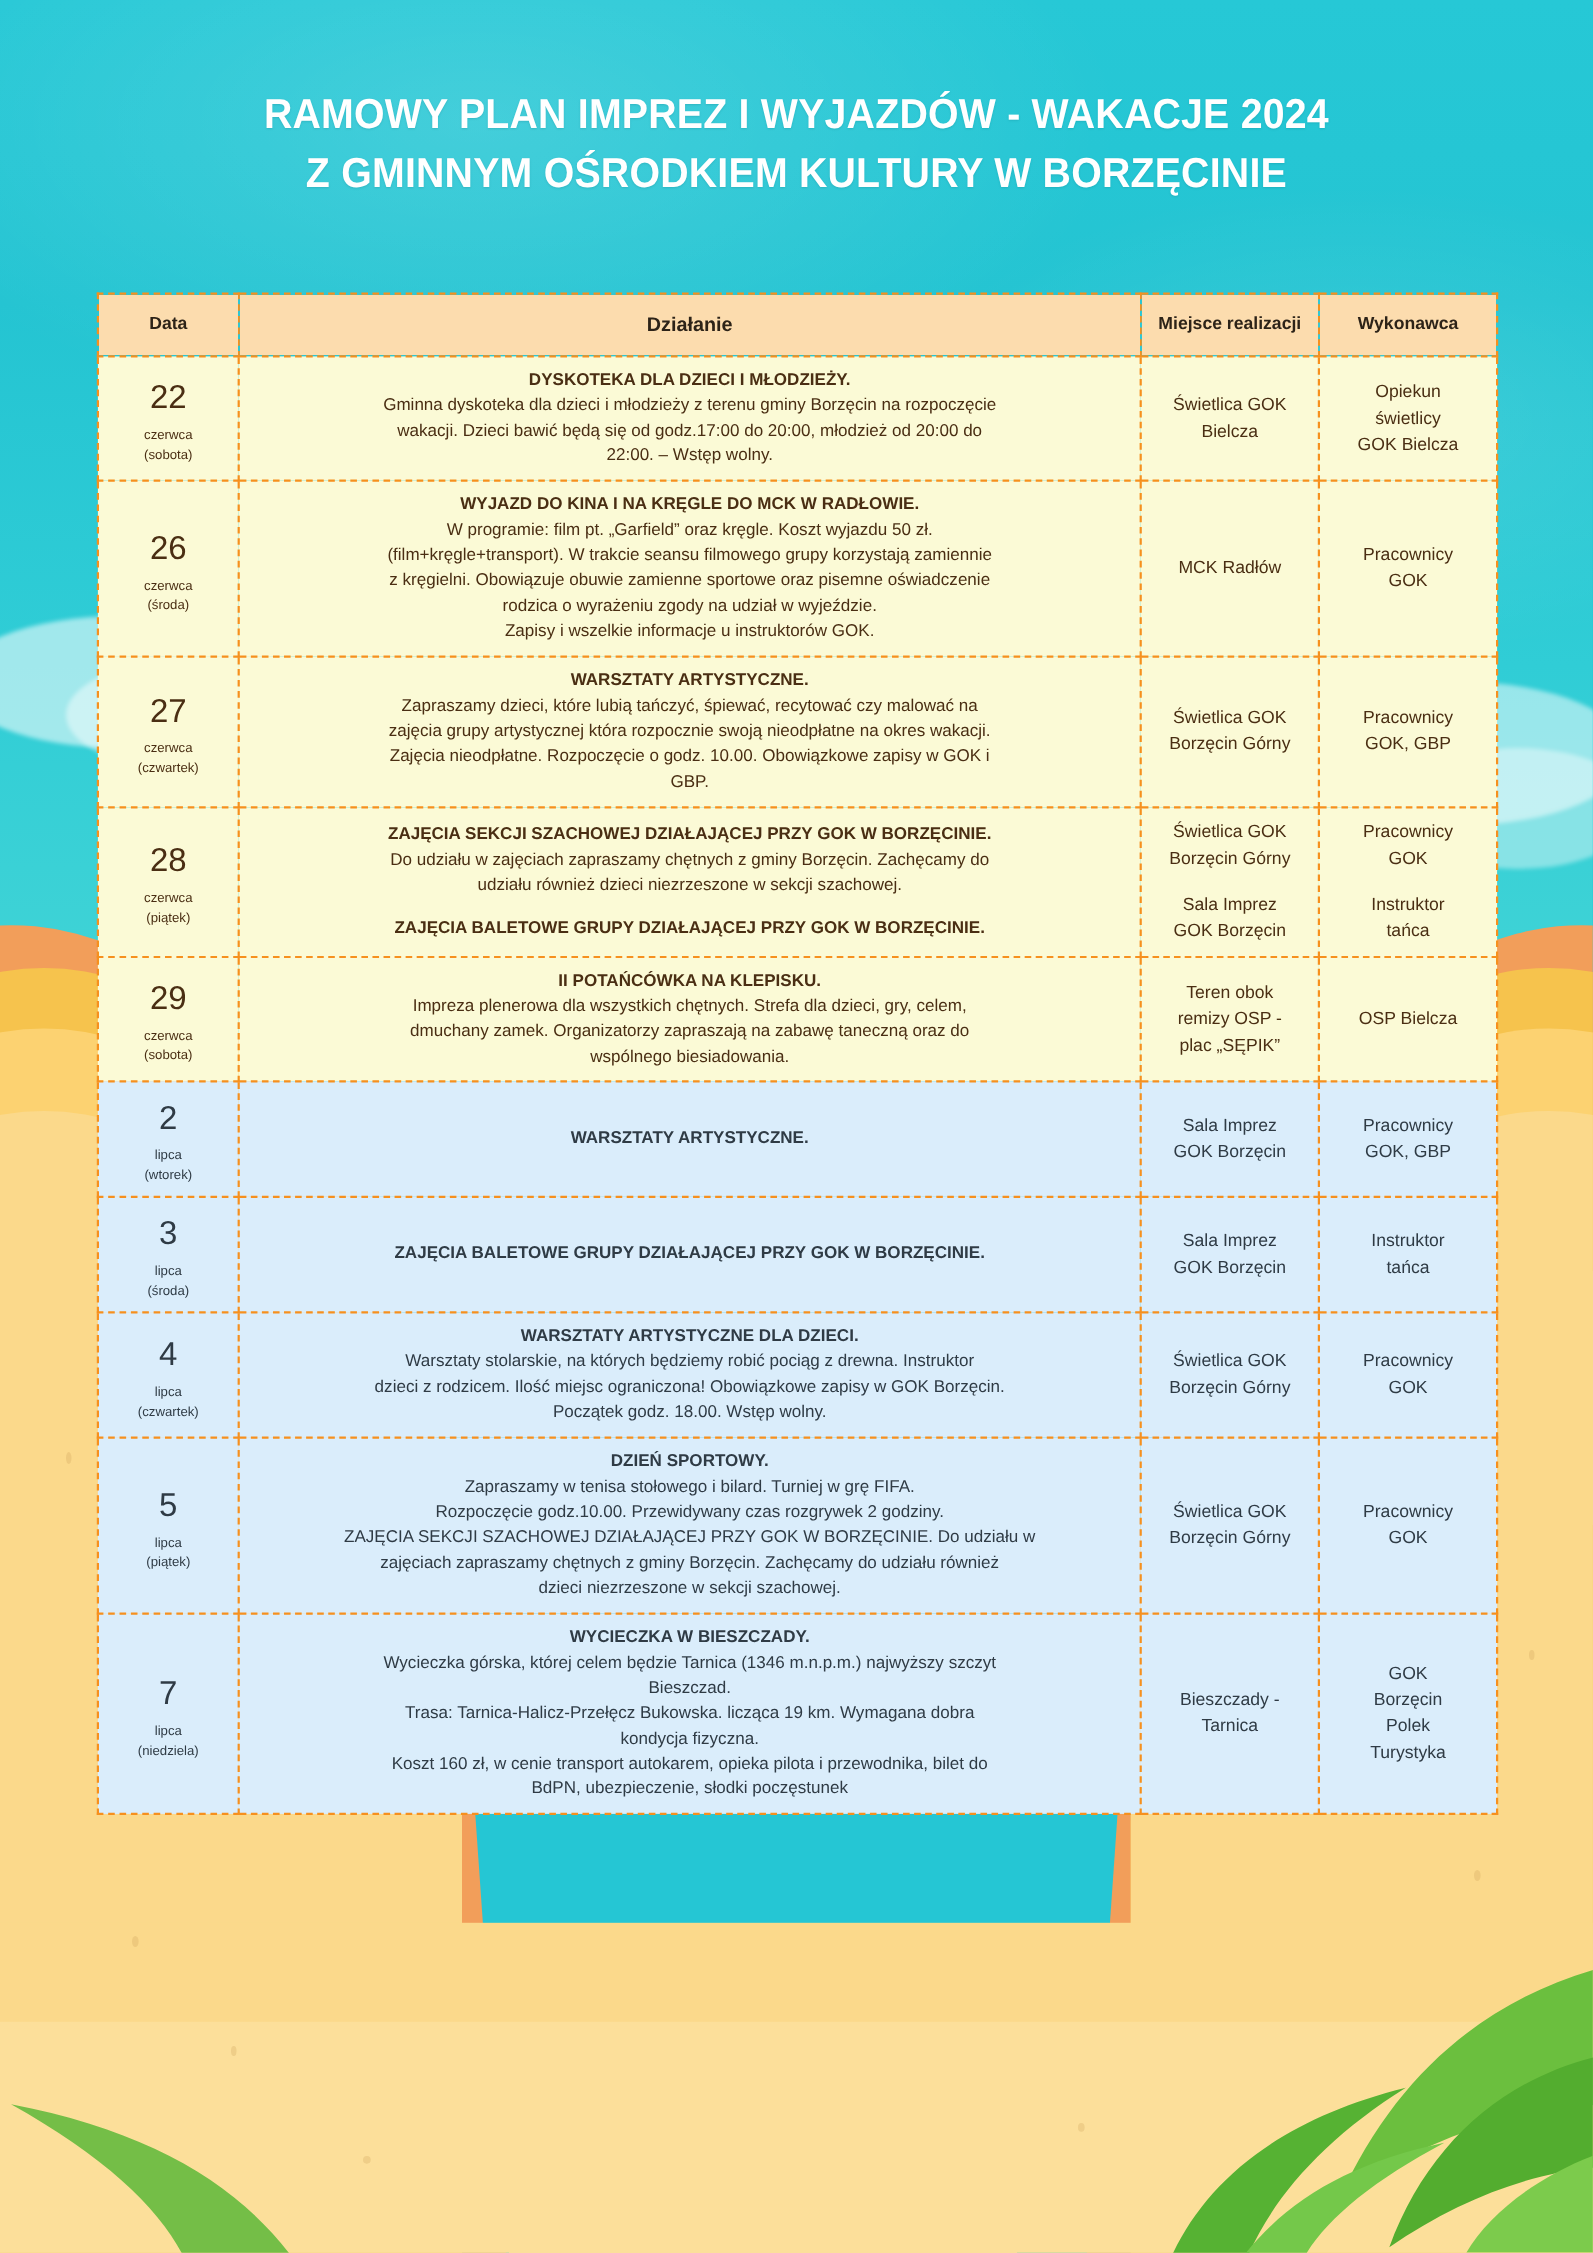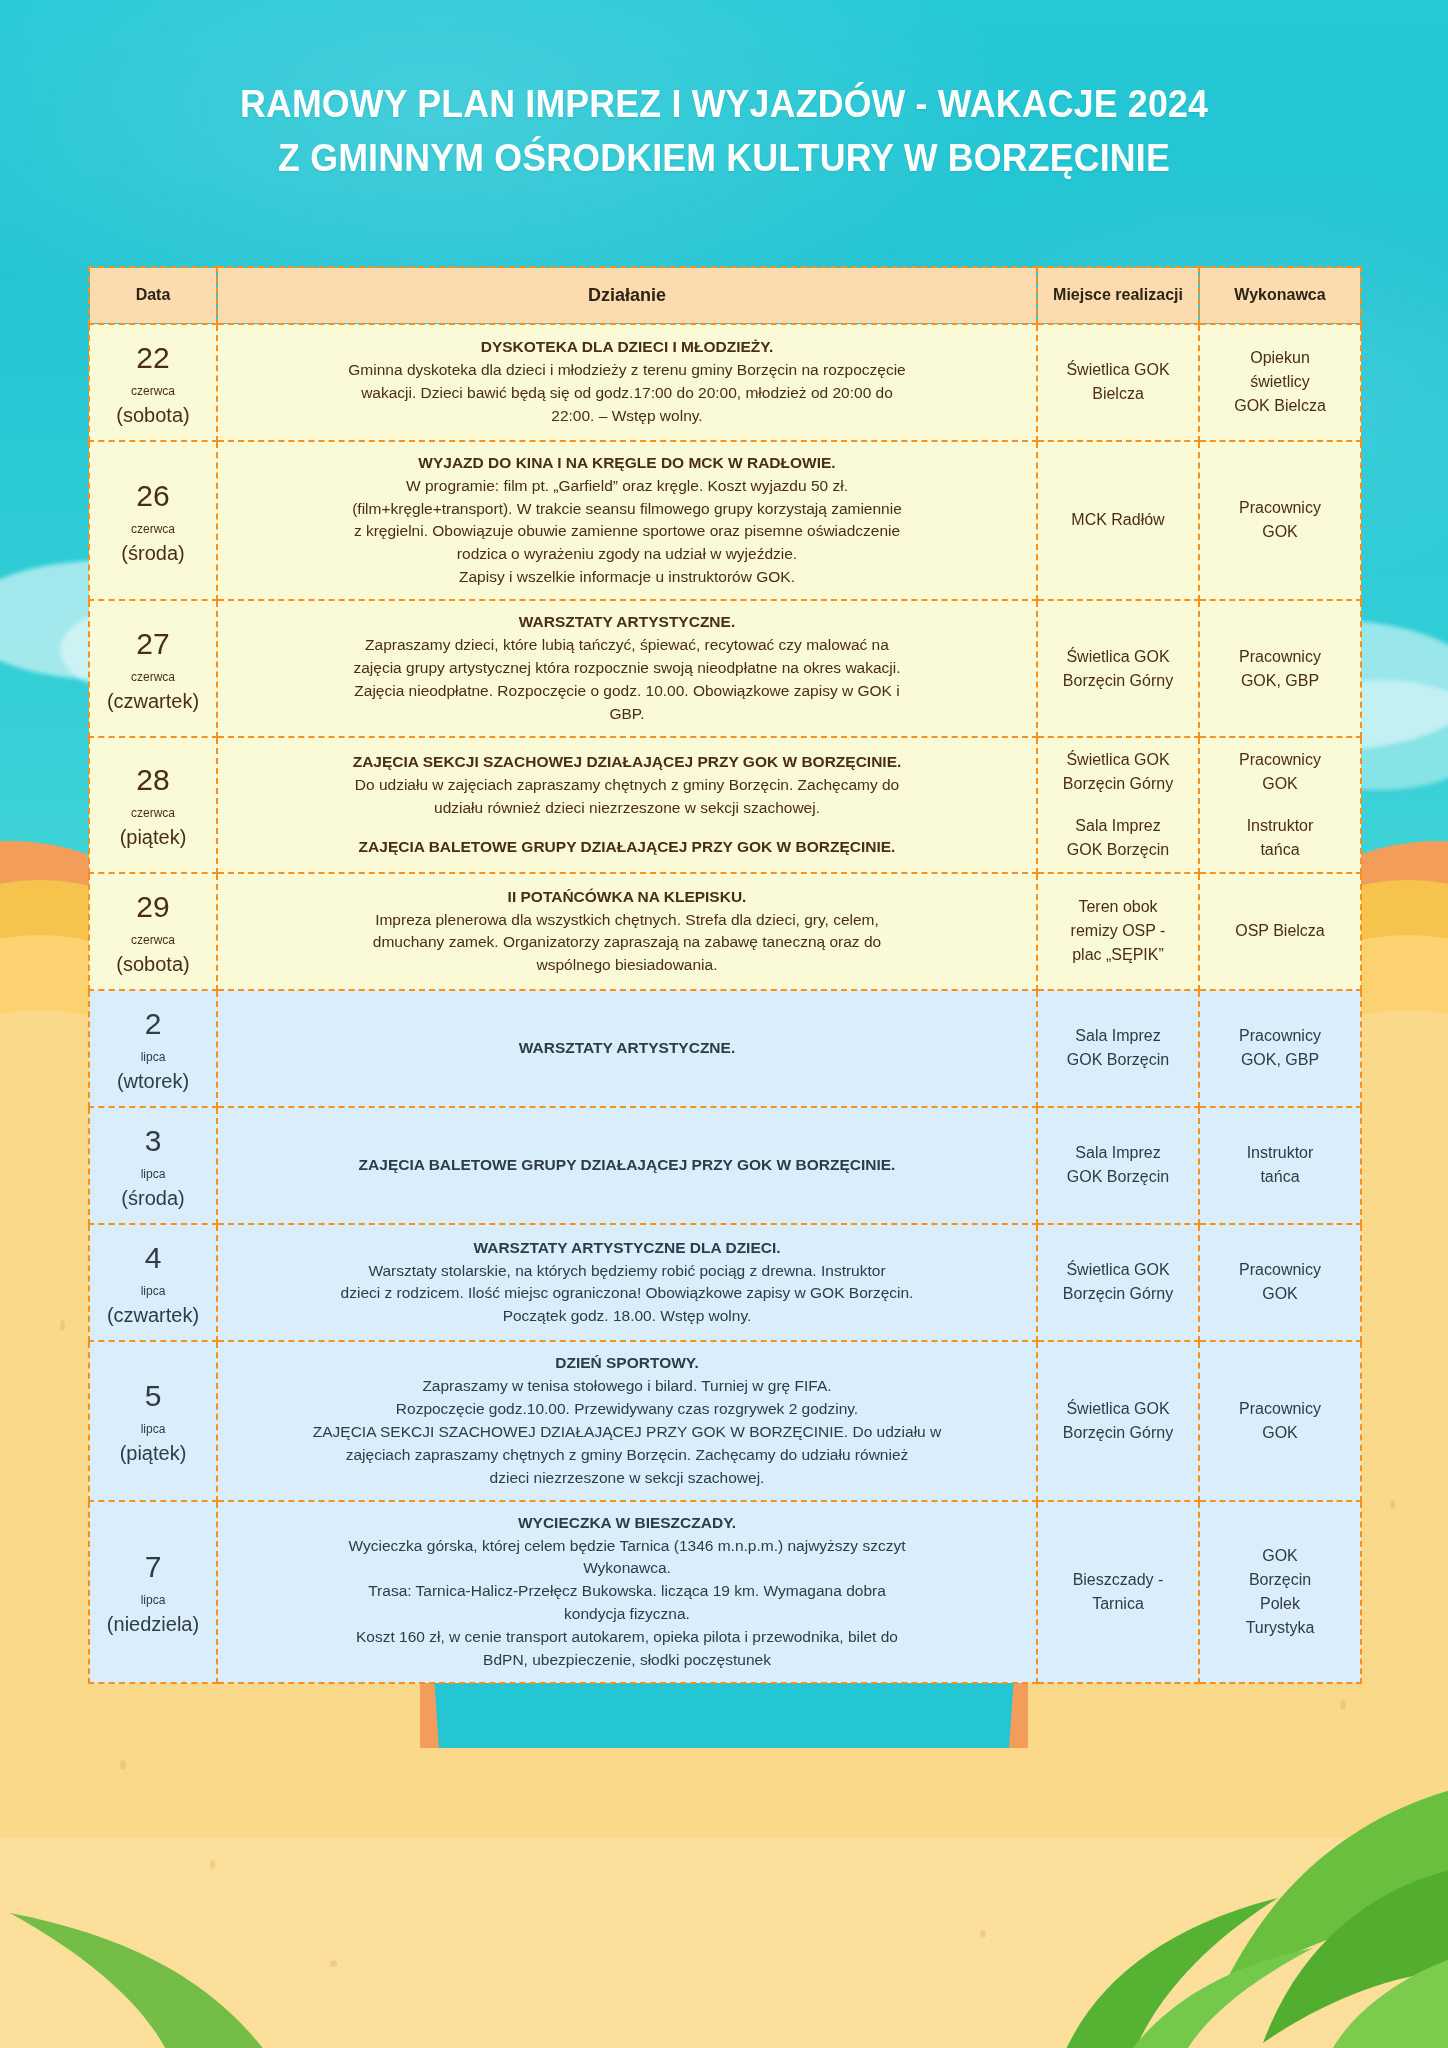--- a/index.html
+++ b/index.html
@@ -82,21 +82,21 @@
   tr.june td{background:#fbfad6;color:#4a2e13;}
   
   tr.july td{background:#daedfb;color:#2f3b45;}
 
   td.date{
     text-align:center;line-height:1.5;
     font-size:16px;padding:10px 4px;
   }
   td.date .daynum{display:block;font-size:30px;font-weight:normal;margin-bottom:2px;}
   td.date .mon{display:block;font-size:12px;}
-  td.date .dow{display:block;font-size:20px;}
+  td.date .dow{display:block;font-size:12px;}
 
   td.act{text-align:center;}
   td.act .hd{font-weight:bold;display:block;}
   td.act .ln{display:block;}
   td.act .gap{display:block;height:16px;}
 
   td.place,td.who{text-align:center;font-size:16px;line-height:1.5;}
   td.place .blk{display:block;}
   td.place .sp{display:block;height:18px;}
   td.who .blk{display:block;}
@@ -373,21 +373,21 @@
         </tr>
         <tr class="july">
           <td class="date">
             <span class="daynum">7</span>
             <span class="mon">lipca</span>
             <span class="dow">(niedziela)</span>
           </td>
           <td class="act">
             <span class="hd">WYCIECZKA W BIESZCZADY.</span>
             <span class="ln">Wycieczka górska, której celem będzie Tarnica (1346 m.n.p.m.) najwyższy szczyt</span>
-            <span class="ln">Wykonawca.</span>
+            <span class="ln">Bieszczad.</span>
             <span class="ln">Trasa: Tarnica-Halicz-Przełęcz Bukowska. licząca 19 km. Wymagana dobra</span>
             <span class="ln">kondycja fizyczna.</span>
             <span class="ln">Koszt 160 zł, w cenie transport autokarem, opieka pilota i przewodnika, bilet do</span>
             <span class="ln">BdPN, ubezpieczenie, słodki poczęstunek</span>
           </td>
           <td class="place">
             <span class="blk">Bieszczady -</span>
             <span class="blk">Tarnica</span>
           </td>
           <td class="who">

